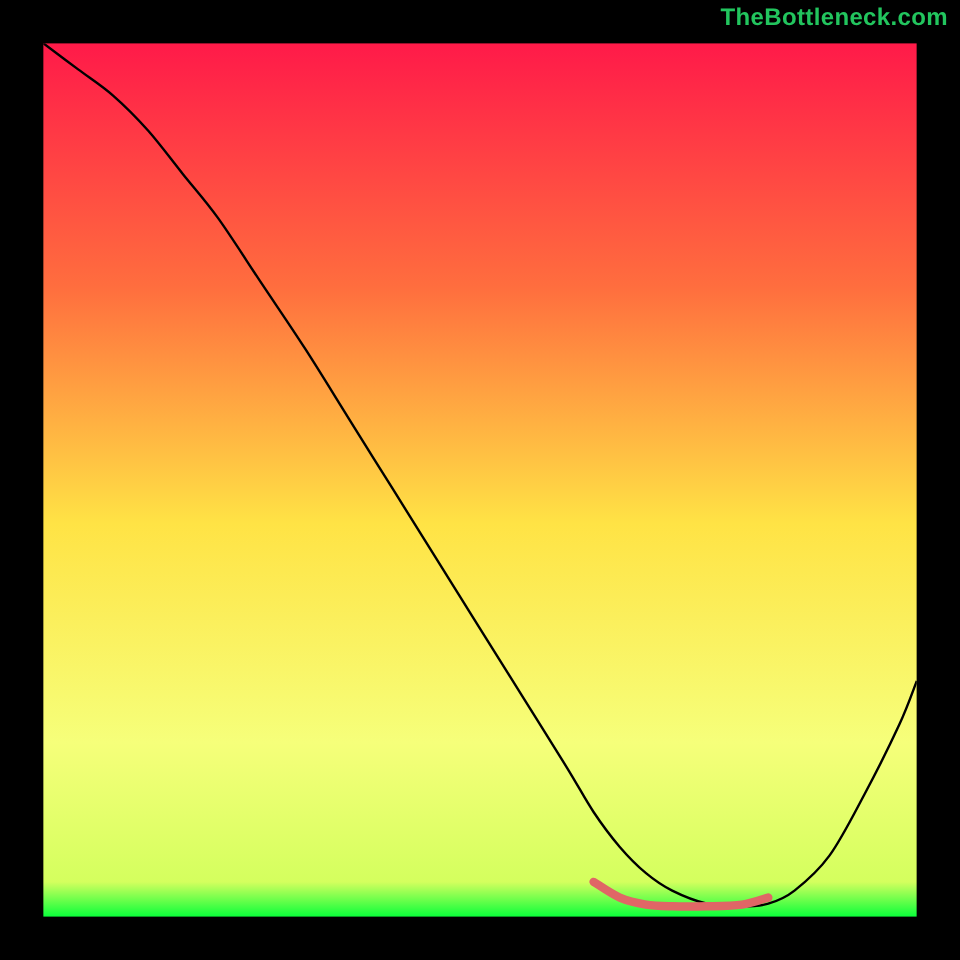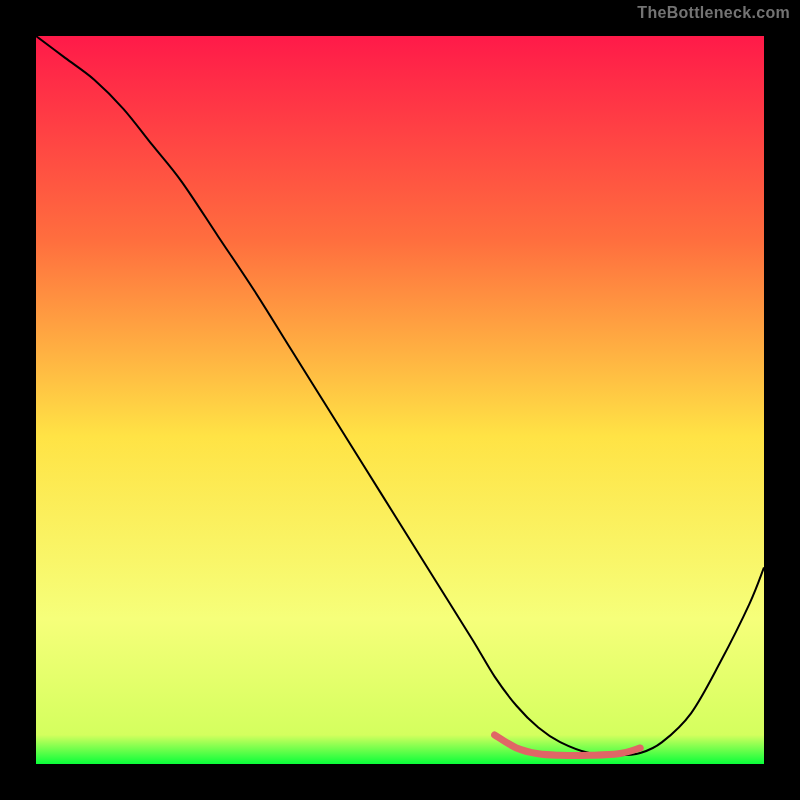--- a/index.html
+++ b/index.html
@@ -14,22 +14,22 @@
   .wrapper {
     width: 800px;
     height: 800px;
     position: relative;
     background: #000;
   }
   .watermark {
     position: absolute;
     top: 4px;
     right: 10px;
-    color: #737373;
-    font-size: 16px;
+    color: #22c55e;
+    font-size: 20px;
     font-weight: bold;
     letter-spacing: 0.3px;
     z-index: 10;
   }
   .plot-area {
     position: absolute;
     left: 36px;
     top: 36px;
     width: 728px;
     height: 728px;

